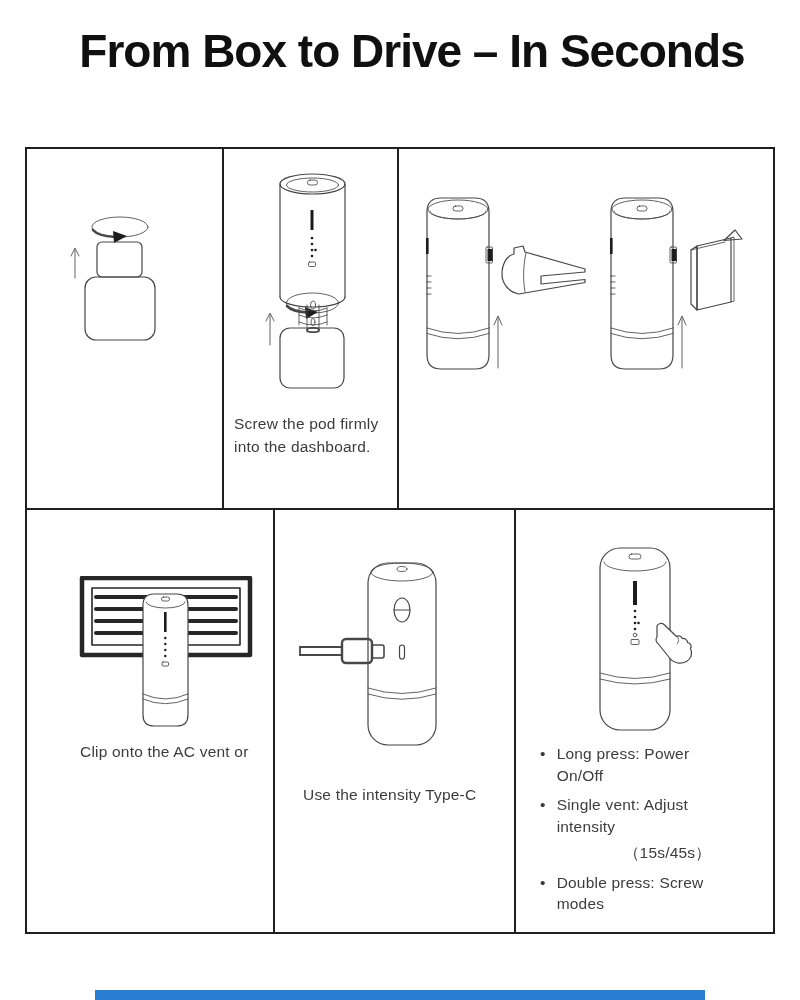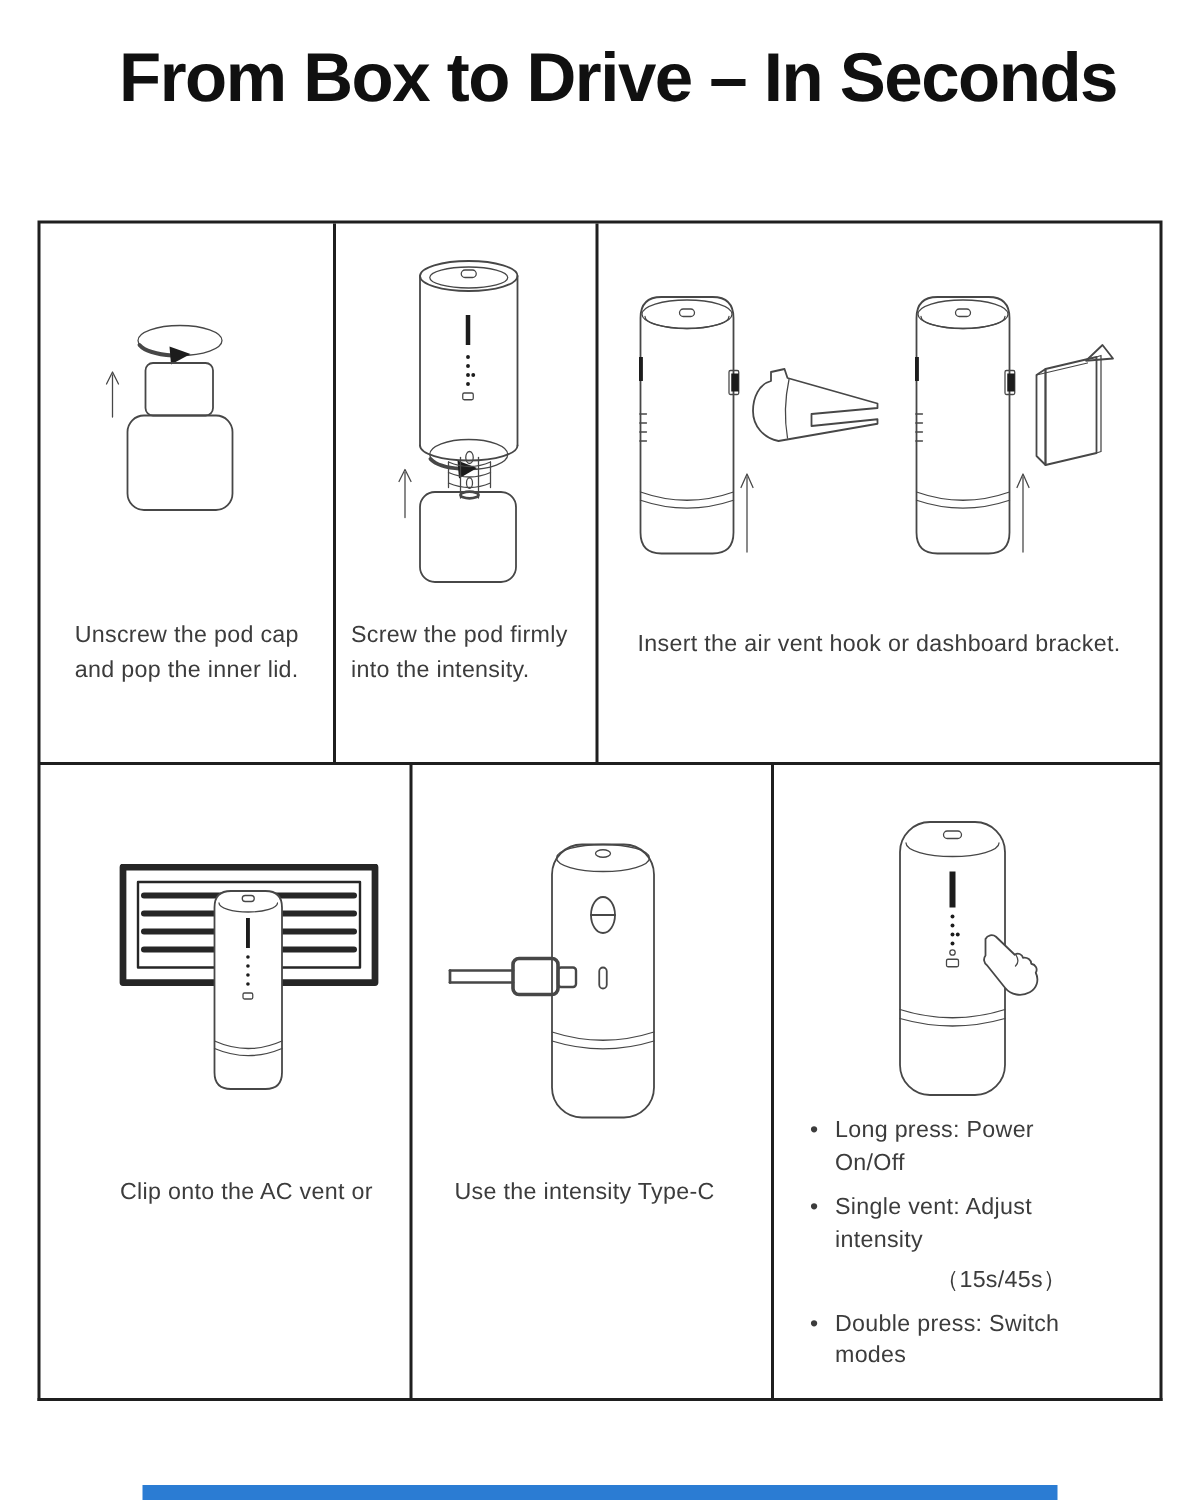--- a/index.html
+++ b/index.html
@@ -26,21 +26,21 @@
   .caption span{display:block;}
   .cap-center{text-align:center;}
   .cap-left{align-self:flex-start;text-align:left;}
   .p1 svg{margin-top:61px;}
   .p1 .caption{margin-top:53px;}
   .p2 svg{margin-top:23px;margin-left:14px;}
   .p2 .caption{margin-top:21px;margin-left:10px;}
   .p3 svg{margin-top:43px;}
   .p3 .caption{margin-top:22px;}
   .p4 svg{margin-top:66px;align-self:flex-start;margin-left:43px;}
-  .p4 .caption{margin-top:43px;margin-left:53px;}
+  .p4 .caption{margin-left:53px;}
   .p5 svg{margin-top:45px;}
   .p5 .caption{margin-top:34px;margin-left:28px;}
   .p6 svg{margin-top:36px;}
   .bullets{
     width:100%;box-sizing:border-box;padding:2px 50px 0 24px;
     font-size:15.5px;color:#3c3c3c;letter-spacing:.2px;
   }
   .bullet-row{display:flex;gap:11px;margin-bottom:8px;line-height:1.4;}
   .dot{flex:0 0 auto;}
   .bullet-cont{text-align:right;margin:-3px 12px 8px 0;}
@@ -68,24 +68,20 @@
           <path class="ln" style="stroke-width:2.6" d="M28,20 a28,10 0 0 0 22,7"></path>
           <path class="ink" d="M48,21 L62,26 L49,33 Z"></path>
         </g>
         <g>
           <line class="ln tn" x1="10" y1="68" x2="10" y2="40"></line>
           <path class="ln tn" d="M6,46 L10,38 L14,46"></path>
         </g>
         <rect class="ln" x="32" y="32" width="45" height="35" rx="5"></rect>
         <rect class="ln" x="20" y="67" width="70" height="63" rx="11"></rect>
       </svg>
-      <div class="caption cap-center">
-        <span>Unscrew the pod cap</span>
-        <span>and pop the inner lid.</span>
-      </div>
     </div>
 
     <div class="cell p2">
       <svg width="110" height="220" viewBox="0 0 110 220">
         <g>
           <ellipse class="ln" cx="49.5" cy="12" rx="32.5" ry="10"></ellipse>
           <ellipse class="ln tn" cx="49.5" cy="13" rx="26" ry="7"></ellipse>
           <rect class="ln tn" x="44.5" y="8" width="10" height="5" rx="2.5"></rect>
           <line class="ln" x1="17" y1="12" x2="17" y2="125"></line>
           <line class="ln" x1="82" y1="12" x2="82" y2="125"></line>
@@ -116,21 +112,21 @@
           <line class="ln tn" x1="56" y1="133" x2="56" y2="160"></line>
           <ellipse class="ln" style="stroke-width:1.8" cx="50" cy="158" rx="6" ry="2.2"></ellipse>
         </g>
         <g>
           <line class="ln tn" x1="7" y1="173" x2="7" y2="143"></line>
           <path class="ln tn" d="M3,149 L7,141 L11,149"></path>
         </g>
       </svg>
       <div class="caption cap-left">
         <span>Screw the pod firmly</span>
-        <span>into the intensity.</span>
+        <span>into the dashboard.</span>
       </div>
     </div>
 
     <div class="cell p3">
       <svg width="330" height="205" viewBox="0 0 330 205">
         <defs>
           <g id="dif">
             <path class="ln" d="M4,16 Q4,2 18,2 L52,2 Q66,2 66,16 L66,159 Q66,173 52,173 L18,173 Q4,173 4,159 Z"></path>
             <ellipse class="ln tn" cx="35" cy="13.5" rx="30" ry="9.5"></ellipse>
             <path class="ln tn" d="M7,15 a28,8 0 0 0 56,0"></path>
@@ -160,23 +156,20 @@
           <path class="ln" d="M4,20 L10,16 L10,80 L4,74 Z"></path>
           <path class="ln tn" d="M44,8 L47,7 L47,71 L44,72"></path>
           <path class="ln" d="M37,10.5 L48,0 L55,9 Z"></path>
           <path class="ln tn" d="M4,20 L38,12"></path>
         </g>
         <g>
           <line class="ln tn" x1="261" y1="176" x2="261" y2="126"></line>
           <path class="ln tn" d="M257,133 L261,124 L265,133"></path>
         </g>
       </svg>
-      <div class="caption cap-center">
-        <span>Insert the air vent hook or dashboard bracket.</span>
-      </div>
     </div>
   </div>
 
   <div class="row row2">
 
     <div class="cell p4">
       <svg width="200" height="165" viewBox="0 0 200 165">
         <g>
           <rect class="ln bd" style="stroke-width:4.5" x="12" y="2" width="168" height="77"></rect>
           <rect class="ln bd" style="stroke-width:1.6" x="22" y="12" width="148" height="57"></rect>
@@ -253,20 +246,20 @@
           <span class="dot">•</span>
           <span>Long press: Power On/Off</span>
         </div>
         <div class="bullet-row">
           <span class="dot">•</span>
           <span>Single vent: Adjust intensity</span>
         </div>
         <div class="bullet-cont">（15s/45s）</div>
         <div class="bullet-row">
           <span class="dot">•</span>
-          <span>Double press: Switch modes</span>
+          <span>Double press: Screw modes</span>
         </div>
       </div>
     </div>
   </div>
 </div>
 
 <div class="footer-bar" style="background: rgb(43, 124, 211);"></div>
 
 </body></html>

